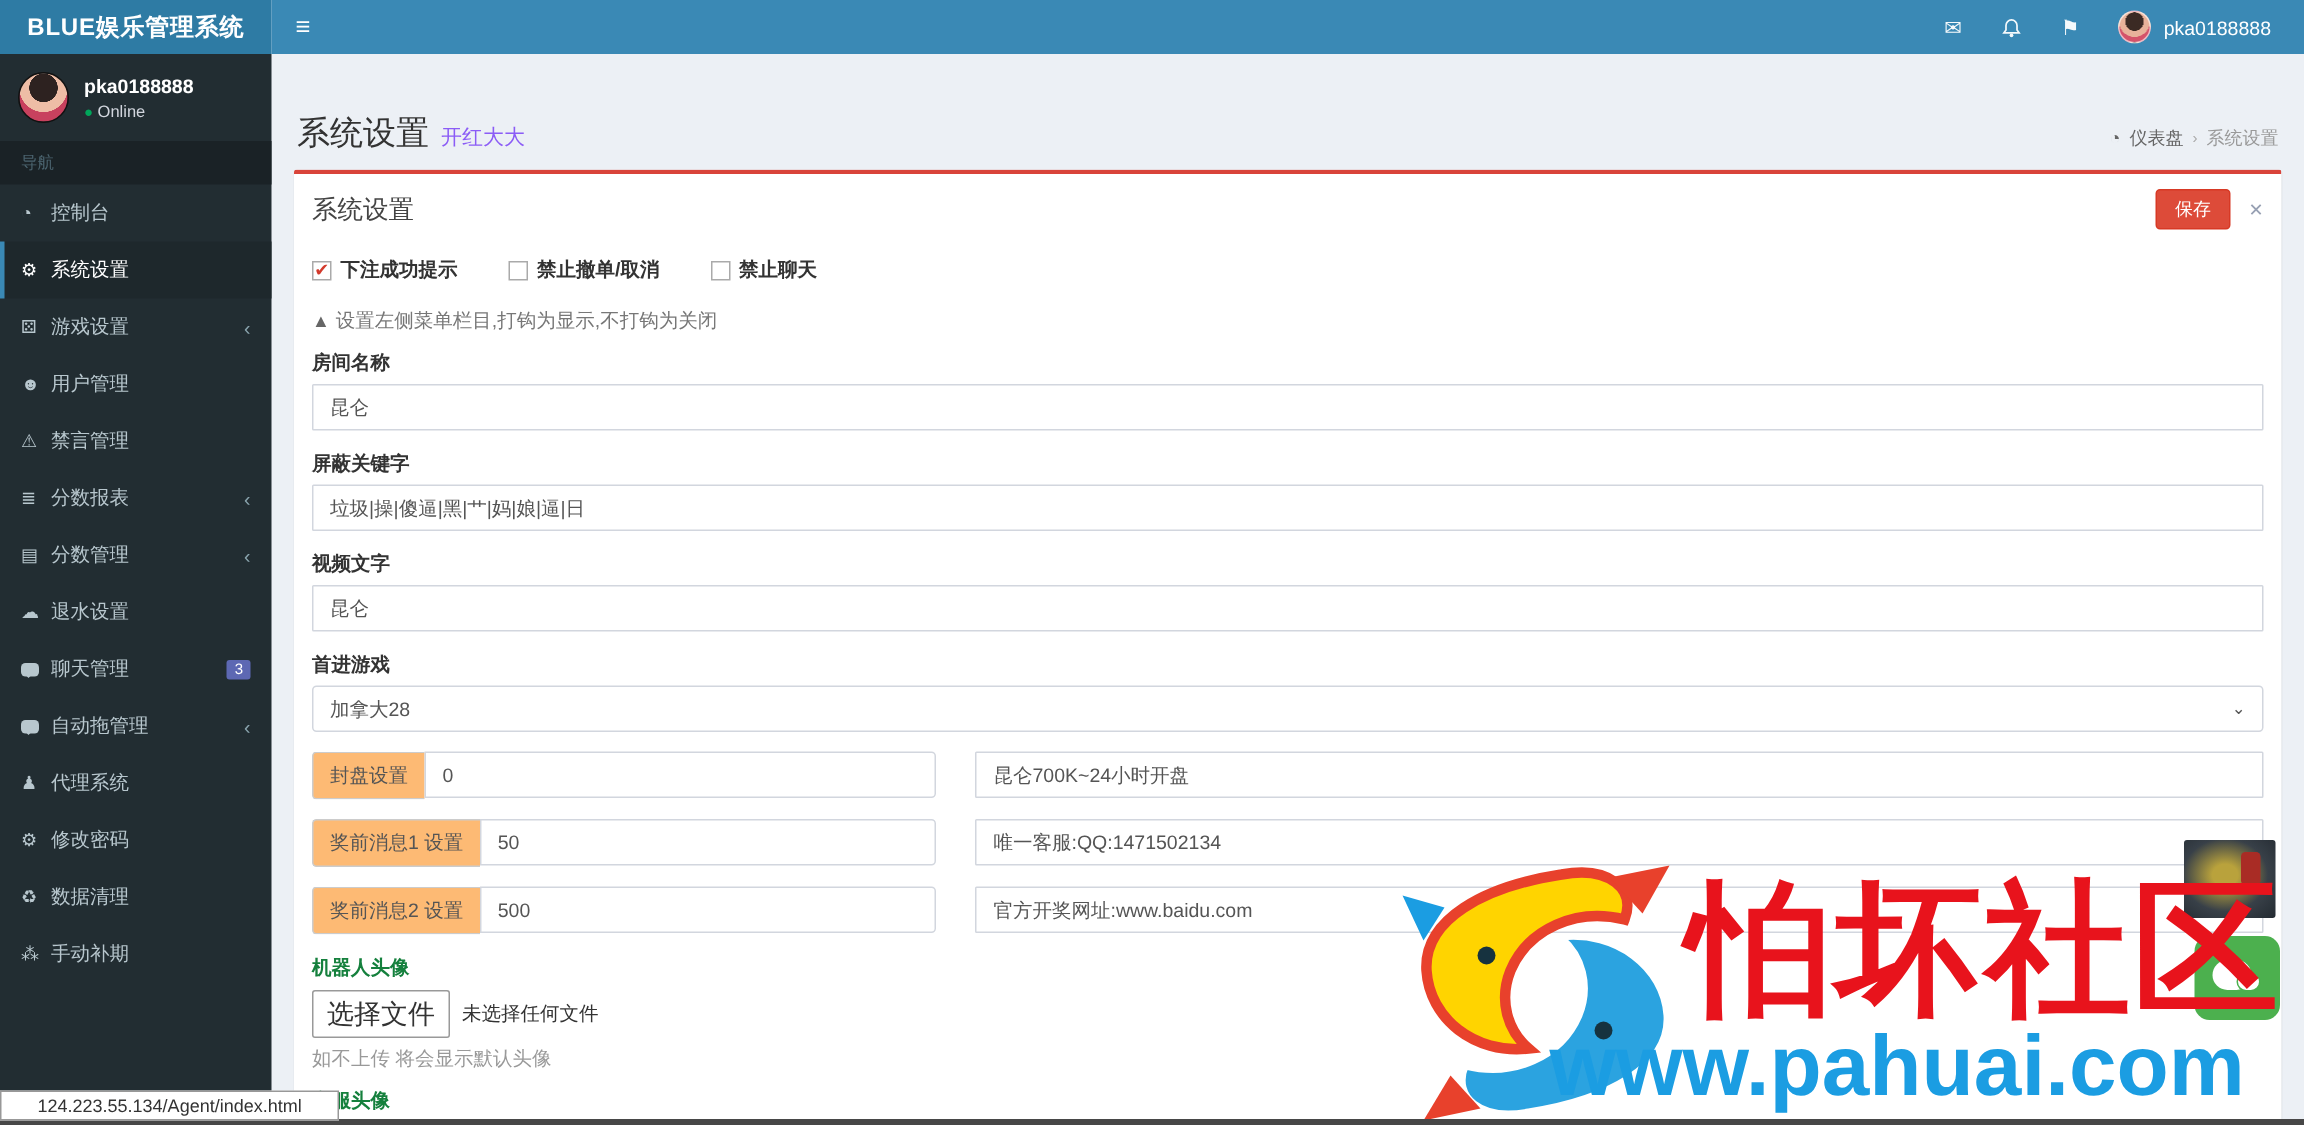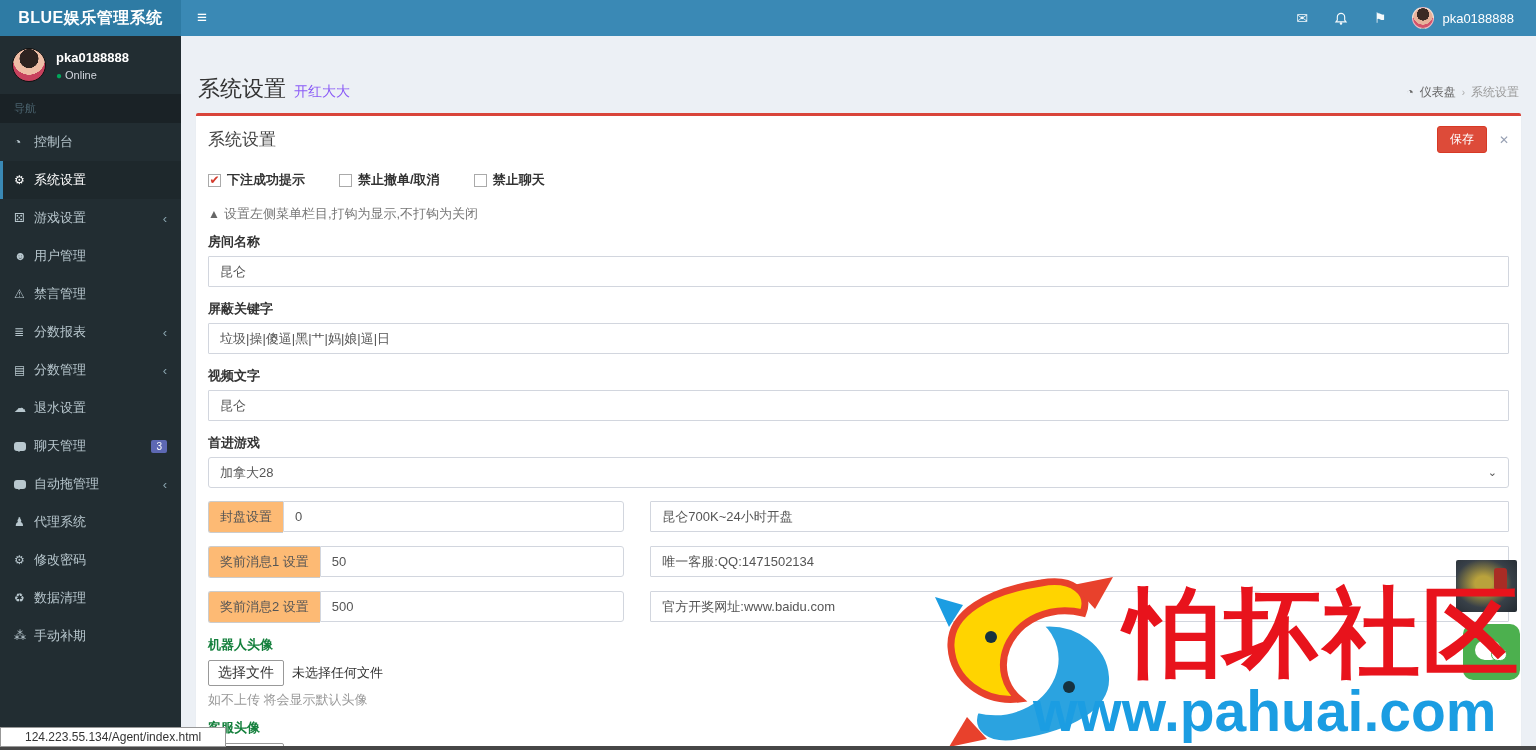--- a/index.html
+++ b/index.html
@@ -67,21 +67,21 @@
   .select-box .sel-arrow { margin-left:auto; color:#555; font-size:11px; }
 
   .pair-row { display:flex; gap:26px; margin-bottom:13px; }
   .igroup { display:flex; width:32%; flex-shrink:0; }
   .iaddon { background:#fdba74; border:1px solid #ccc; border-right:none; font-size:13px; color:#555; padding:6px 11px; white-space:nowrap; border-radius:3px 0 0 3px; display:flex; align-items:center; }
   .igroup input { flex:1; border-radius:0 3px 3px 0; }
   .pair-right { flex:1; }
 
   .upload label.main { display:block; font-size:13px; font-weight:bold; color:#15803d; margin-bottom:6px; }
   .file-row { display:flex; align-items:center; gap:8px; margin-bottom:5px; }
-  .file-btn { border:1px solid #999; background:#fff; font-size:14px; color:#333; padding:3px 9px; border-radius:2px; cursor:pointer; }
+  .file-btn { border:1px solid #999; background:#fff; font-size:18px; color:#333; padding:3px 9px; border-radius:2px; cursor:pointer; }
   .file-none { font-size:13px; color:#333; }
   .file-help { font-size:13px; color:#999; margin-bottom:10px; }
 
   
   .thumb { position:absolute; left:1456px; top:560px; width:61px; height:52px; background:radial-gradient(ellipse at 45% 45%, #b9a23c 0 18%, #384048 60%, #232a31 100%); border-radius:2px; z-index:30; }
   .thumb::after { content:''; position:absolute; right:10px; top:8px; width:13px; height:22px; background:#a92c25; border-radius:3px; }
   .chat-float { position:absolute; left:1463px; top:624px; width:57px; height:56px; background:#4cb04e; border-radius:10px; z-index:30; cursor:pointer; }
   .chat-float .wbubble { position:absolute; left:12px; top:16px; width:26px; height:20px; background:#fff; border-radius:10px; }
   .chat-float .wbubble::after { content:''; position:absolute; left:5px; bottom:-5px; border:5px solid transparent; border-top-color:#fff; }
   .chat-float .wbubble2 { position:absolute; left:28px; top:24px; width:16px; height:13px; background:#fff; border-radius:7px; border:1px solid #4cb04e; }

